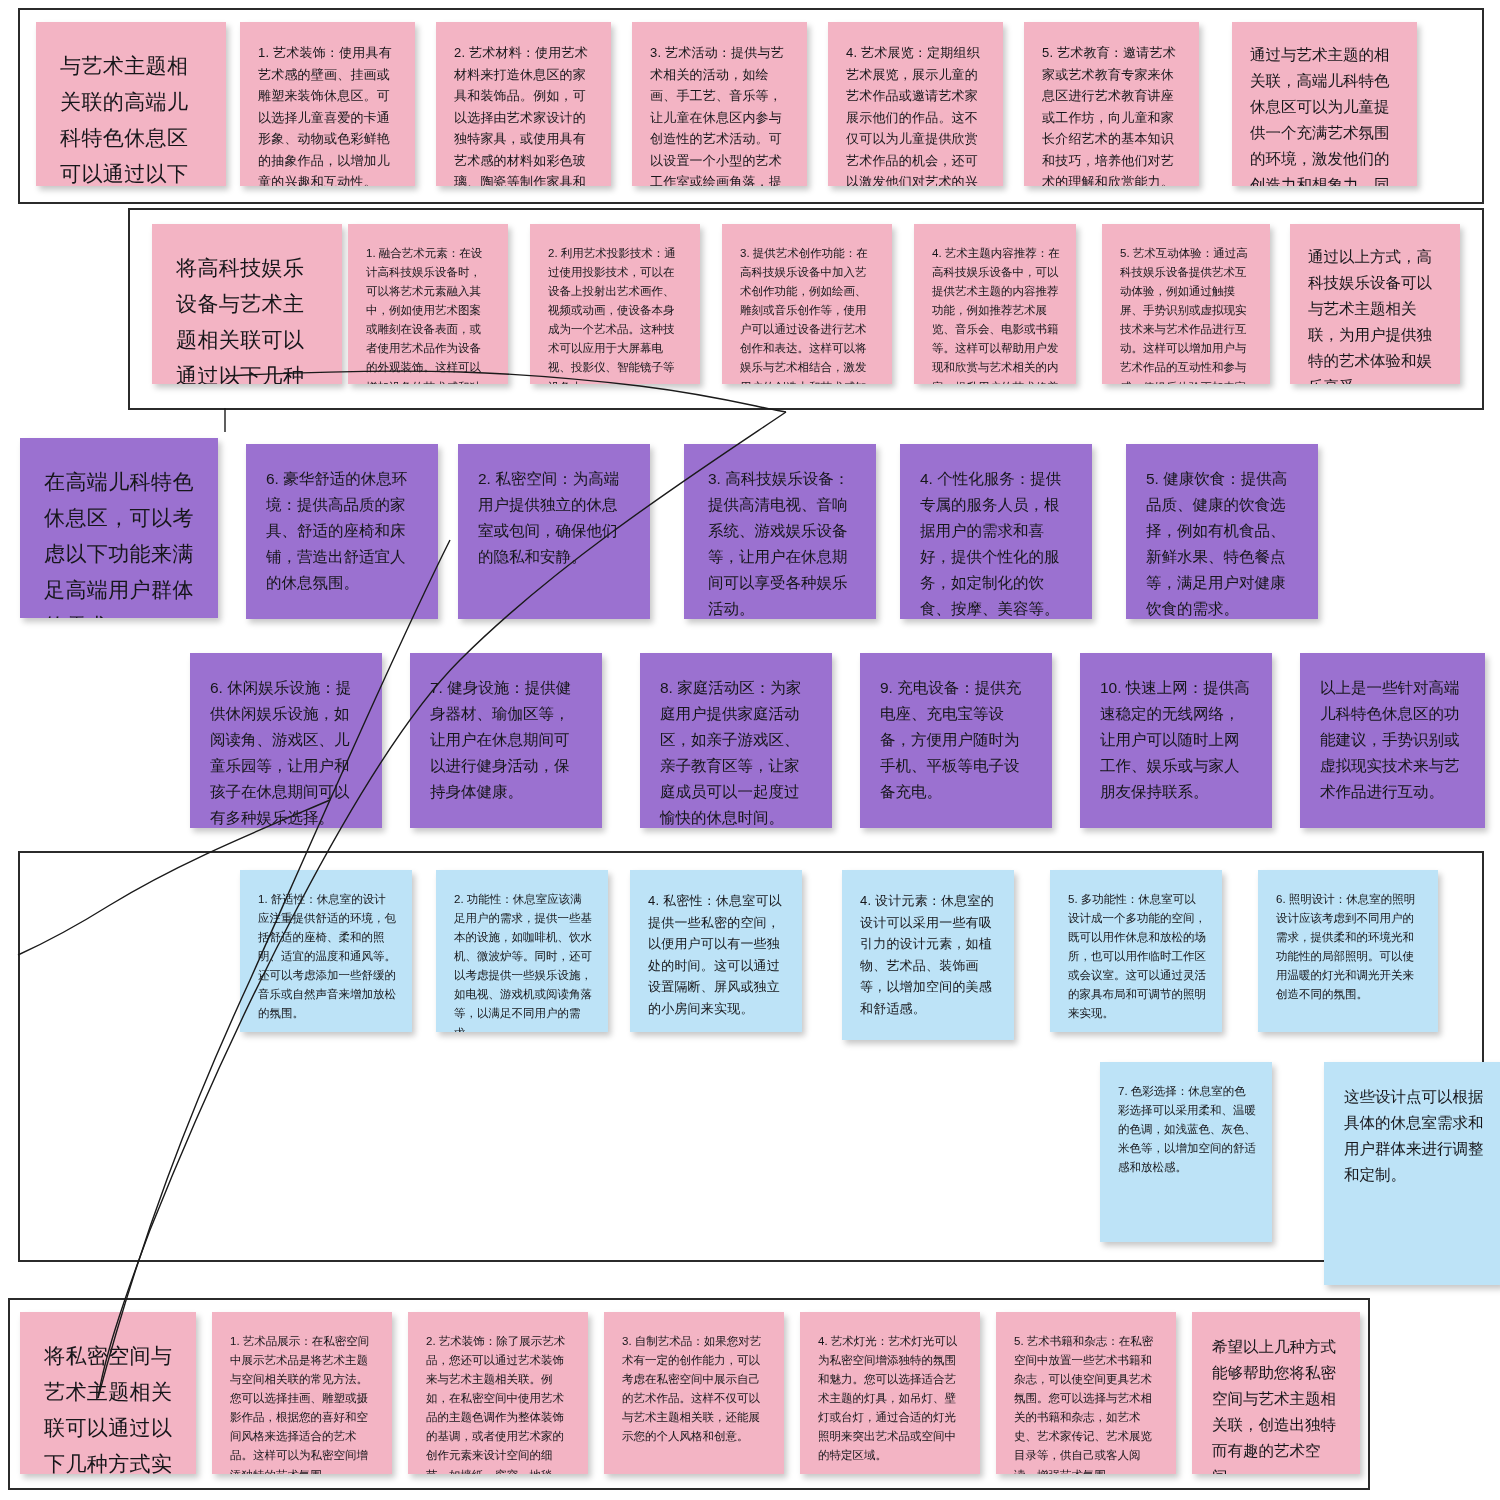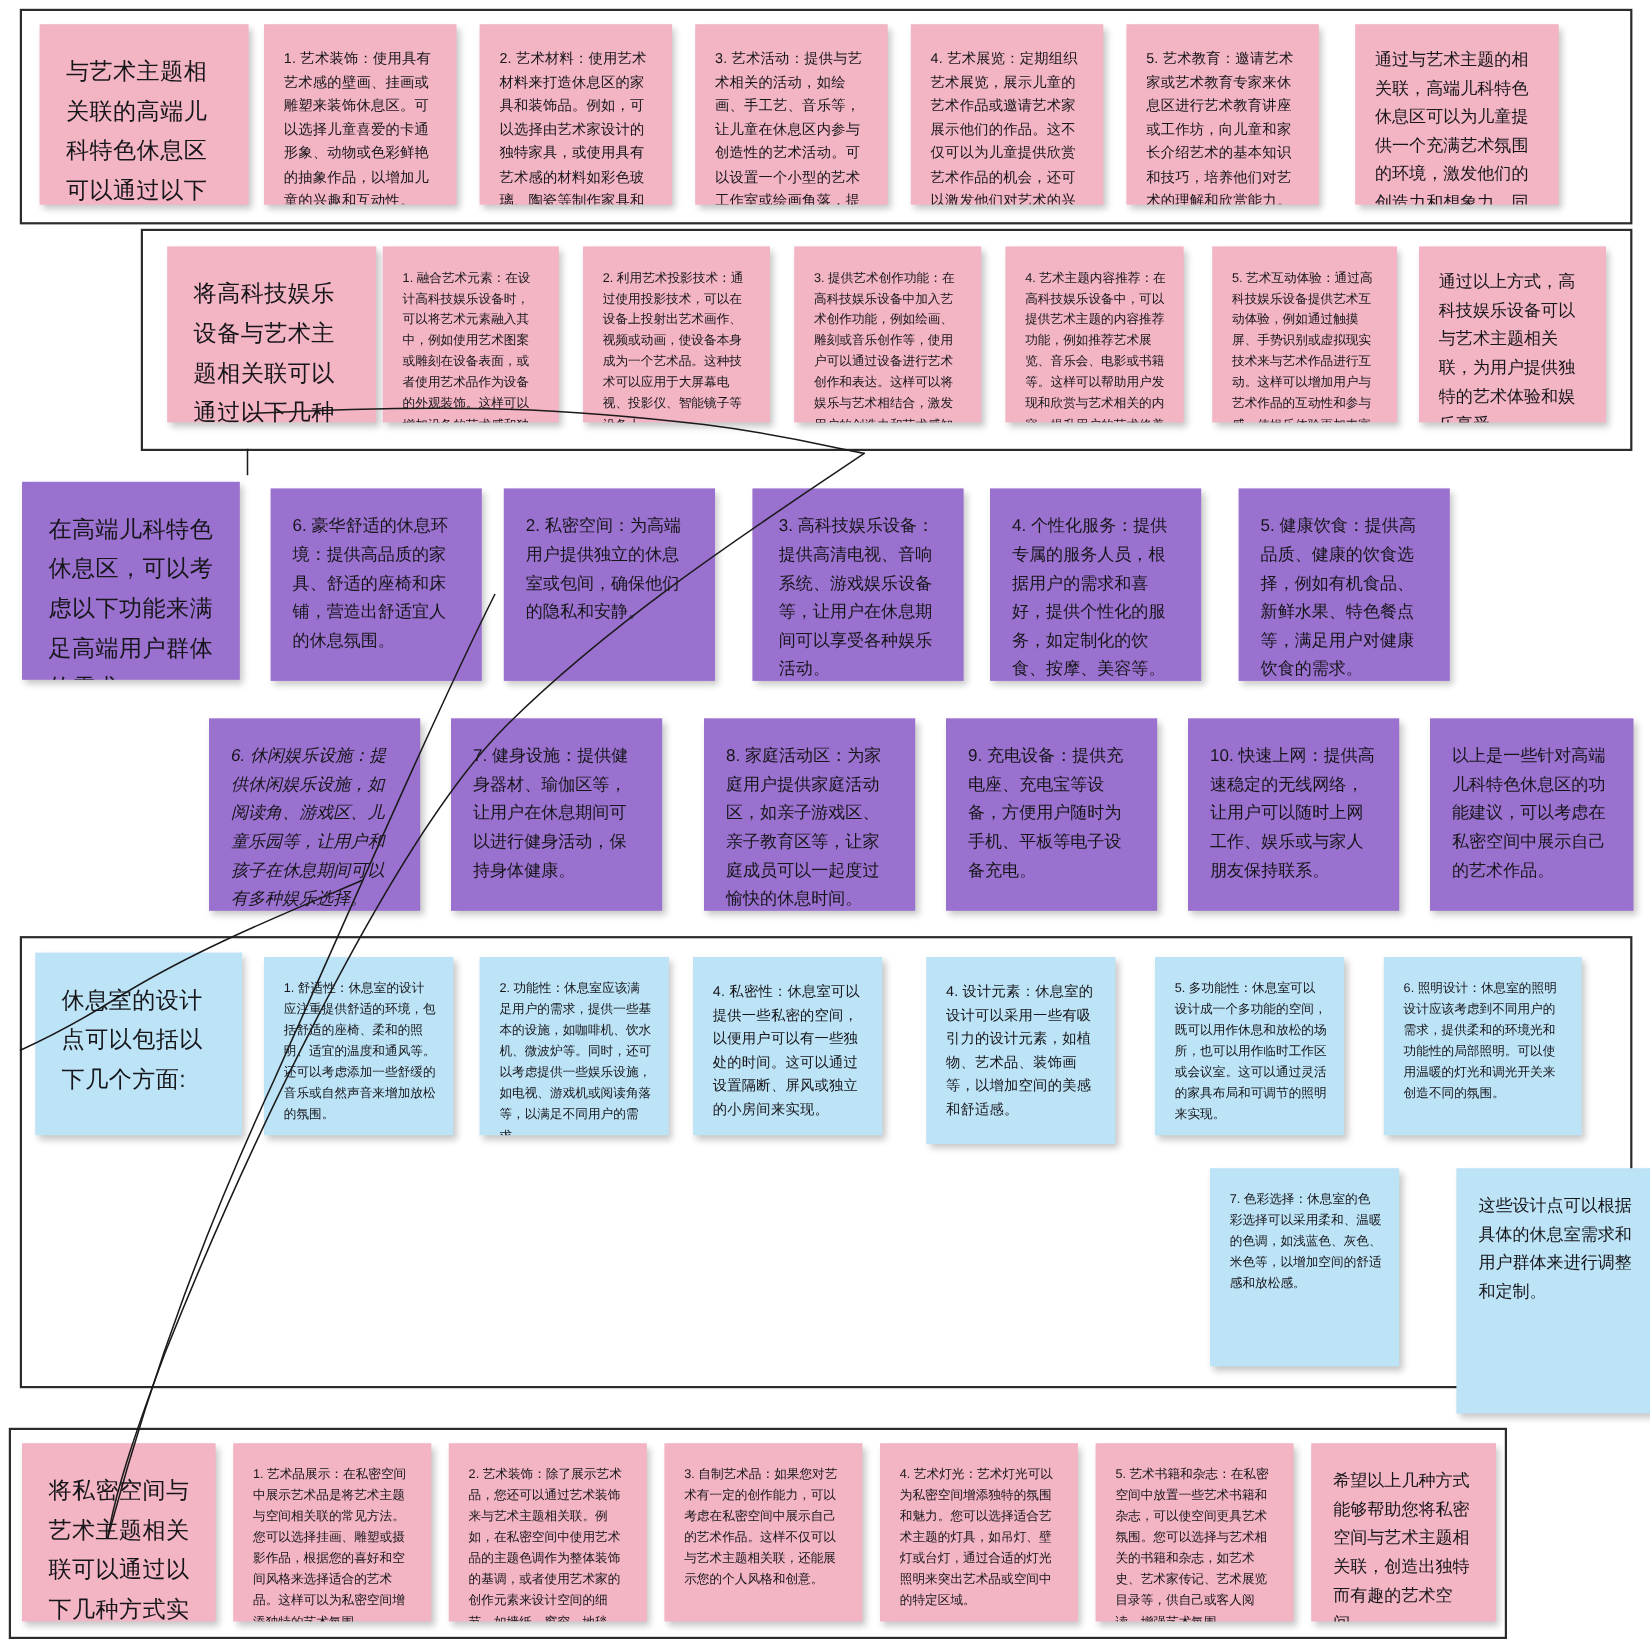--- a/index.html
+++ b/index.html
@@ -172,47 +172,44 @@
   </div>
 
   <div class="note purple body-md pad-b" style="left:900px; top:444px; width:192px; height:175px;">
     <span class="note-text">4. 个性化服务：提供专属的服务人员，根据用户的需求和喜好，提供个性化的服务，如定制化的饮食、按摩、美容等。</span>
   </div>
 
   <div class="note purple body-md pad-b" style="left:1126px; top:444px; width:192px; height:175px;">
     <span class="note-text">5. 健康饮食：提供高品质、健康的饮食选择，例如有机食品、新鲜水果、特色餐点等，满足用户对健康饮食的需求。</span>
   </div>
 
-  <div class="note purple body-md pad-b" style="left:190px; top:653px; width:192px; height:175px;font-style:italic;">
+  <div class="note purple body-md pad-b" style="left:190px; top:653px; width:192px; height:175px;">
     <span class="note-text">6. 休闲娱乐设施：提供休闲娱乐设施，如阅读角、游戏区、儿童乐园等，让用户和孩子在休息期间可以有多种娱乐选择。</span>
   </div>
 
   <div class="note purple body-md pad-b" style="left:410px; top:653px; width:192px; height:175px;">
     <span class="note-text">7. 健身设施：提供健身器材、瑜伽区等，让用户在休息期间可以进行健身活动，保持身体健康。</span>
   </div>
 
   <div class="note purple body-md pad-b" style="left:640px; top:653px; width:192px; height:175px;">
     <span class="note-text">8. 家庭活动区：为家庭用户提供家庭活动区，如亲子游戏区、亲子教育区等，让家庭成员可以一起度过愉快的休息时间。</span>
   </div>
 
   <div class="note purple body-md pad-b" style="left:860px; top:653px; width:192px; height:175px;">
     <span class="note-text">9. 充电设备：提供充电座、充电宝等设备，方便用户随时为手机、平板等电子设备充电。</span>
   </div>
 
   <div class="note purple body-md pad-b" style="left:1080px; top:653px; width:192px; height:175px;">
     <span class="note-text">10. 快速上网：提供高速稳定的无线网络，让用户可以随时上网工作、娱乐或与家人朋友保持联系。</span>
   </div>
 
   <div class="note purple body-md pad-b" style="left:1300px; top:653px; width:185px; height:175px;">
-    <span class="note-text">以上是一些针对高端儿科特色休息区的功能建议，可以考虑在私密空间中展示自己的艺术作品。</span>
-  </div>
-
-  <div class="note blue title-note pad-a" style="left:32px; top:866px; width:188px; height:166px;">
-    <span class="note-text">休息室的设计点可以包括以下几个方面:</span>
-  </div>
+    <span class="note-text">以上是一些针对高端儿科特色休息区的功能建议，手势识别或虚拟现实技术来与艺术作品进行互动。</span>
+  </div>
+
 
   <div class="note blue body-sm pad-c" style="left:240px; top:870px; width:172px; height:162px;">
     <span class="note-text">1. 舒适性：休息室的设计应注重提供舒适的环境，包括舒适的座椅、柔和的照明、适宜的温度和通风等。还可以考虑添加一些舒缓的音乐或自然声音来增加放松的氛围。</span>
   </div>
 
   <div class="note blue body-sm pad-c" style="left:436px; top:870px; width:172px; height:162px;">
     <span class="note-text">2. 功能性：休息室应该满足用户的需求，提供一些基本的设施，如咖啡机、饮水机、微波炉等。同时，还可以考虑提供一些娱乐设施，如电视、游戏机或阅读角落等，以满足不同用户的需求。</span>
   </div>
 
   <div class="note blue body-note pad-c" style="left:630px; top:870px; width:172px; height:162px;">

